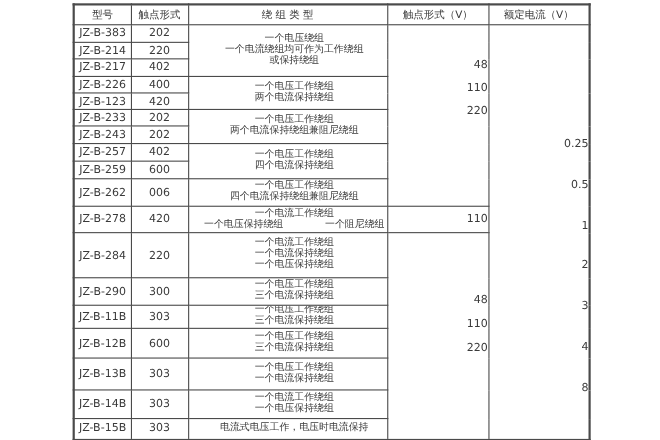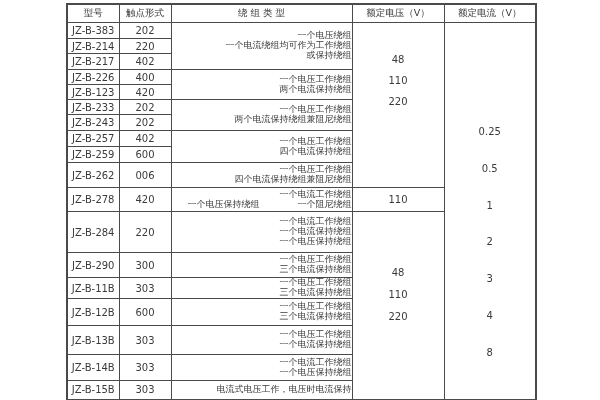--- a/index.html
+++ b/index.html
@@ -8,23 +8,23 @@
     font-family:"DejaVu Sans",sans-serif;
   }
   table.spec{
     position:absolute;left:66px;top:3px;width:469px;
     border-collapse:collapse;table-layout:fixed;
     border:2px solid #4a4a4a;background:#ffffff;
   }
   th,td{border:1px solid #4a4a4a;padding:0;color:#3a3a3a;font-weight:normal;overflow:hidden;}
   th{font-size:9.5px;height:17px;text-align:center;white-space:nowrap;}
   td.c{text-align:center;font-size:10px;}
-  td.winding{font-size:9px;line-height:9.8px;padding-left:12px;vertical-align:middle;text-align:right;}
+  td.winding{font-size:9px;line-height:9.8px;padding-left:12px;vertical-align:middle;text-align:center;}
   .wl{white-space:nowrap;}
-  td.num{text-align:center;font-size:10px;vertical-align:top;}
+  td.num{text-align:right;font-size:10px;vertical-align:top;}
   td.v1{padding-top:26px;} td.v1 div{line-height:21px;}
   td.v2{vertical-align:middle;}
   td.v3{padding-top:50px;} td.v3 div{line-height:22px;}
   td.current{padding-top:91px;} td.current div{line-height:36.8px;}
   .gap2{margin-left:38px;}
 </style>
 </head>
 <body>
 
 <div class="page">
@@ -34,21 +34,21 @@
         <col style="width:52px">
         <col style="width:181px">
         <col style="width:92px">
         <col style="width:92px">
     </colgroup>
     <thead>
       <tr>
         <th>型号</th>
         <th>触点形式</th>
         <th>绕 组 类 型</th>
-        <th>额定电压（V）</th>
+        <th>触点形式（V）</th>
         <th>额定电流（V）</th>
       </tr>
     </thead>
     <tbody>
       <tr style="height:16px">
         <td class="c">JZ-B-383</td>
         <td class="c">202</td>
         <td class="winding" rowspan="3">
           <div class="wl">一个电压绕组</div>
           <div class="wl">一个电流绕组均可作为工作绕组</div>

